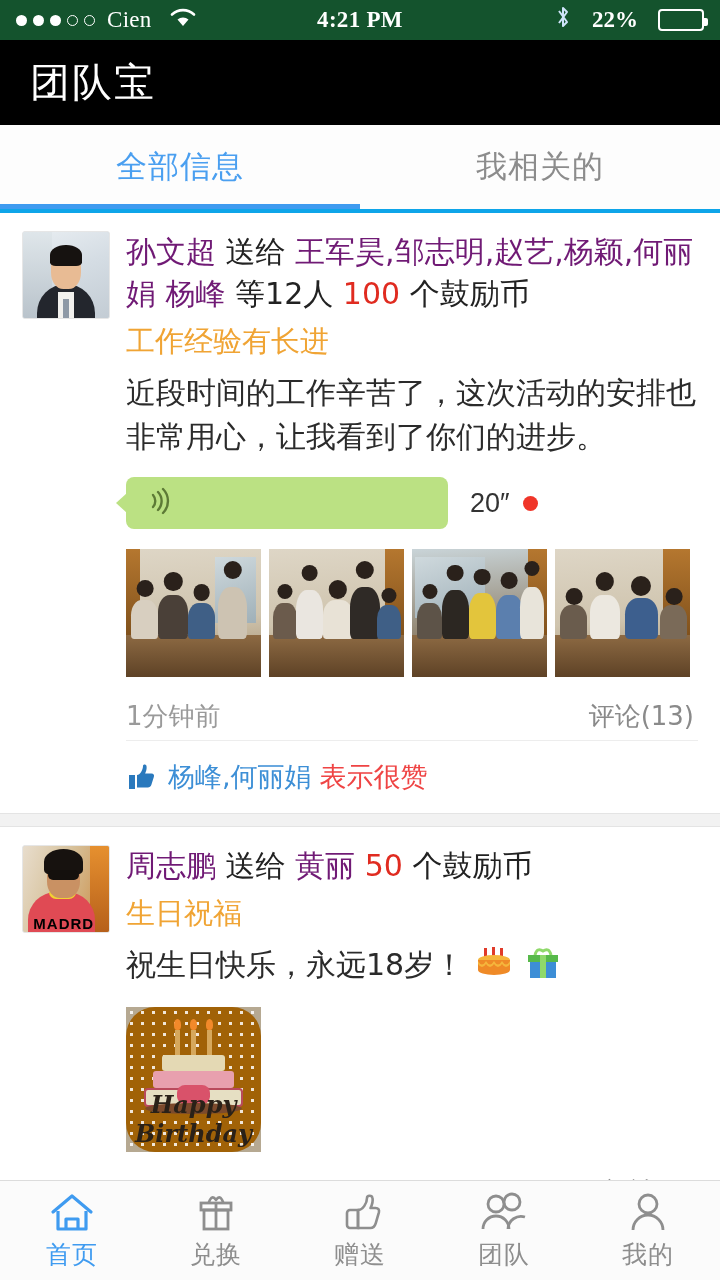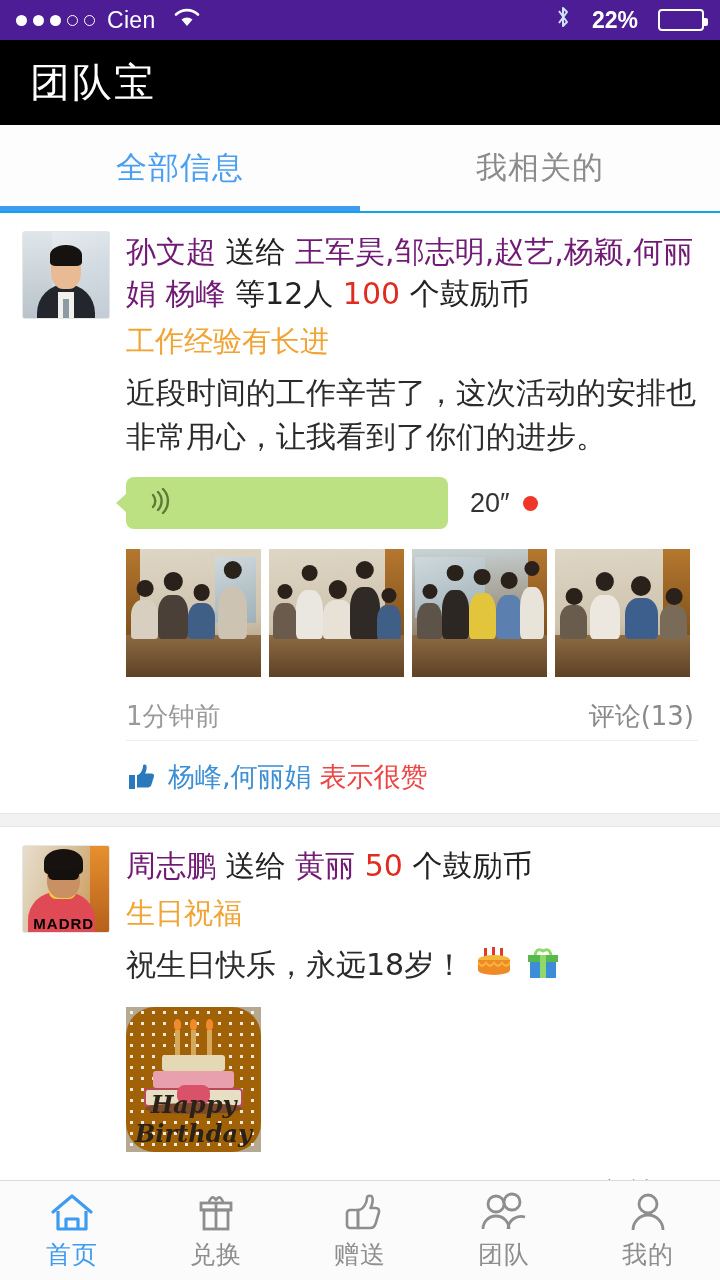--- a/index.html
+++ b/index.html
@@ -6,23 +6,23 @@
   html,body { width:720px; height:1280px; }
   body {
     font-family:"Liberation Sans","DejaVu Sans",sans-serif;
     background:#ffffff;
     overflow:hidden;
     position:relative;
   }
 
   
   #status-bar {
-    height:40px; background:#4c1d95; color:#fff;
+    height:40px; background:#14532d; color:#fff;
     display:flex; align-items:center; padding:0 16px;
-    font-size:22px; position:relative;
+    font-size:22px; position:relative;font-family:Liberation Serif, serif;
   }
   .sb-left { display:flex; align-items:center; gap:7px; }
   .dots { display:flex; align-items:center; gap:6px; }
   .dot { width:11px; height:11px; border-radius:50%; background:#fff; }
   .dot.hollow { background:transparent; border:1.6px solid #fff; }
   .carrier { font-size:23px; letter-spacing:.3px; margin-left:5px; }
   .wifi { margin-left:9px; display:inline-block; }
   .sb-center {
     position:absolute; left:0; right:0; text-align:center;
     font-size:23px; font-weight:bold; letter-spacing:.3px;
@@ -49,21 +49,21 @@
     padding:0 30px;
   }
   #nav-title {
     color:#fff; font-size:40px; letter-spacing:2px;
     font-family:"DejaVu Sans","Liberation Sans",sans-serif;
   }
 
   
   #tab-bar {
     height:88px; background:#fdfdfd; display:flex;
-    border-bottom:2px solid #0ea5e9; position:relative;
+    border-bottom:4px solid #0ea5e9; position:relative;
   }
   .tab {
     flex:1; display:flex; align-items:center; justify-content:center;
     font-size:31px; color:#8c8c8c; letter-spacing:1px;
     font-family:"DejaVu Sans","Liberation Sans",sans-serif;
   }
   .tab.active { color:#4a9ff0; }
   #tab-underline {
     position:absolute; bottom:0; left:0; width:360px; height:5px;
     background:#3f9bf0;
@@ -251,20 +251,21 @@
       <span class="dot hollow"></span>
     </div>
     <span class="carrier">Cien</span>
     <span class="wifi">
       <svg width="30" height="22" viewBox="0 0 30 22">
         <path d="M15 20 L9.5 13.5 A8.5 8.5 0 0 1 20.5 13.5 Z" fill="#ffffff"></path>
         <path d="M4 8.5 A16 16 0 0 1 26 8.5" stroke="#ffffff" stroke-width="2.6" fill="none" stroke-linecap="round"></path>
       </svg>
     </span>
   </div>
+  <div class="sb-center">4:21 PM</div>
   <div class="sb-right">
     <span>
       <svg width="18" height="26" viewBox="0 0 18 26">
         <path d="M5 7 L13 18 L9 22 L9 4 L13 8 L5 19" stroke="#cfe4fa" stroke-width="2" fill="none" stroke-linejoin="round"></path>
       </svg>
     </span>
     <span class="batt-pct">22%</span>
     <span class="batt">
       <span class="batt-fill" id="batt-fill" style="width:22%"></span>
     </span>

